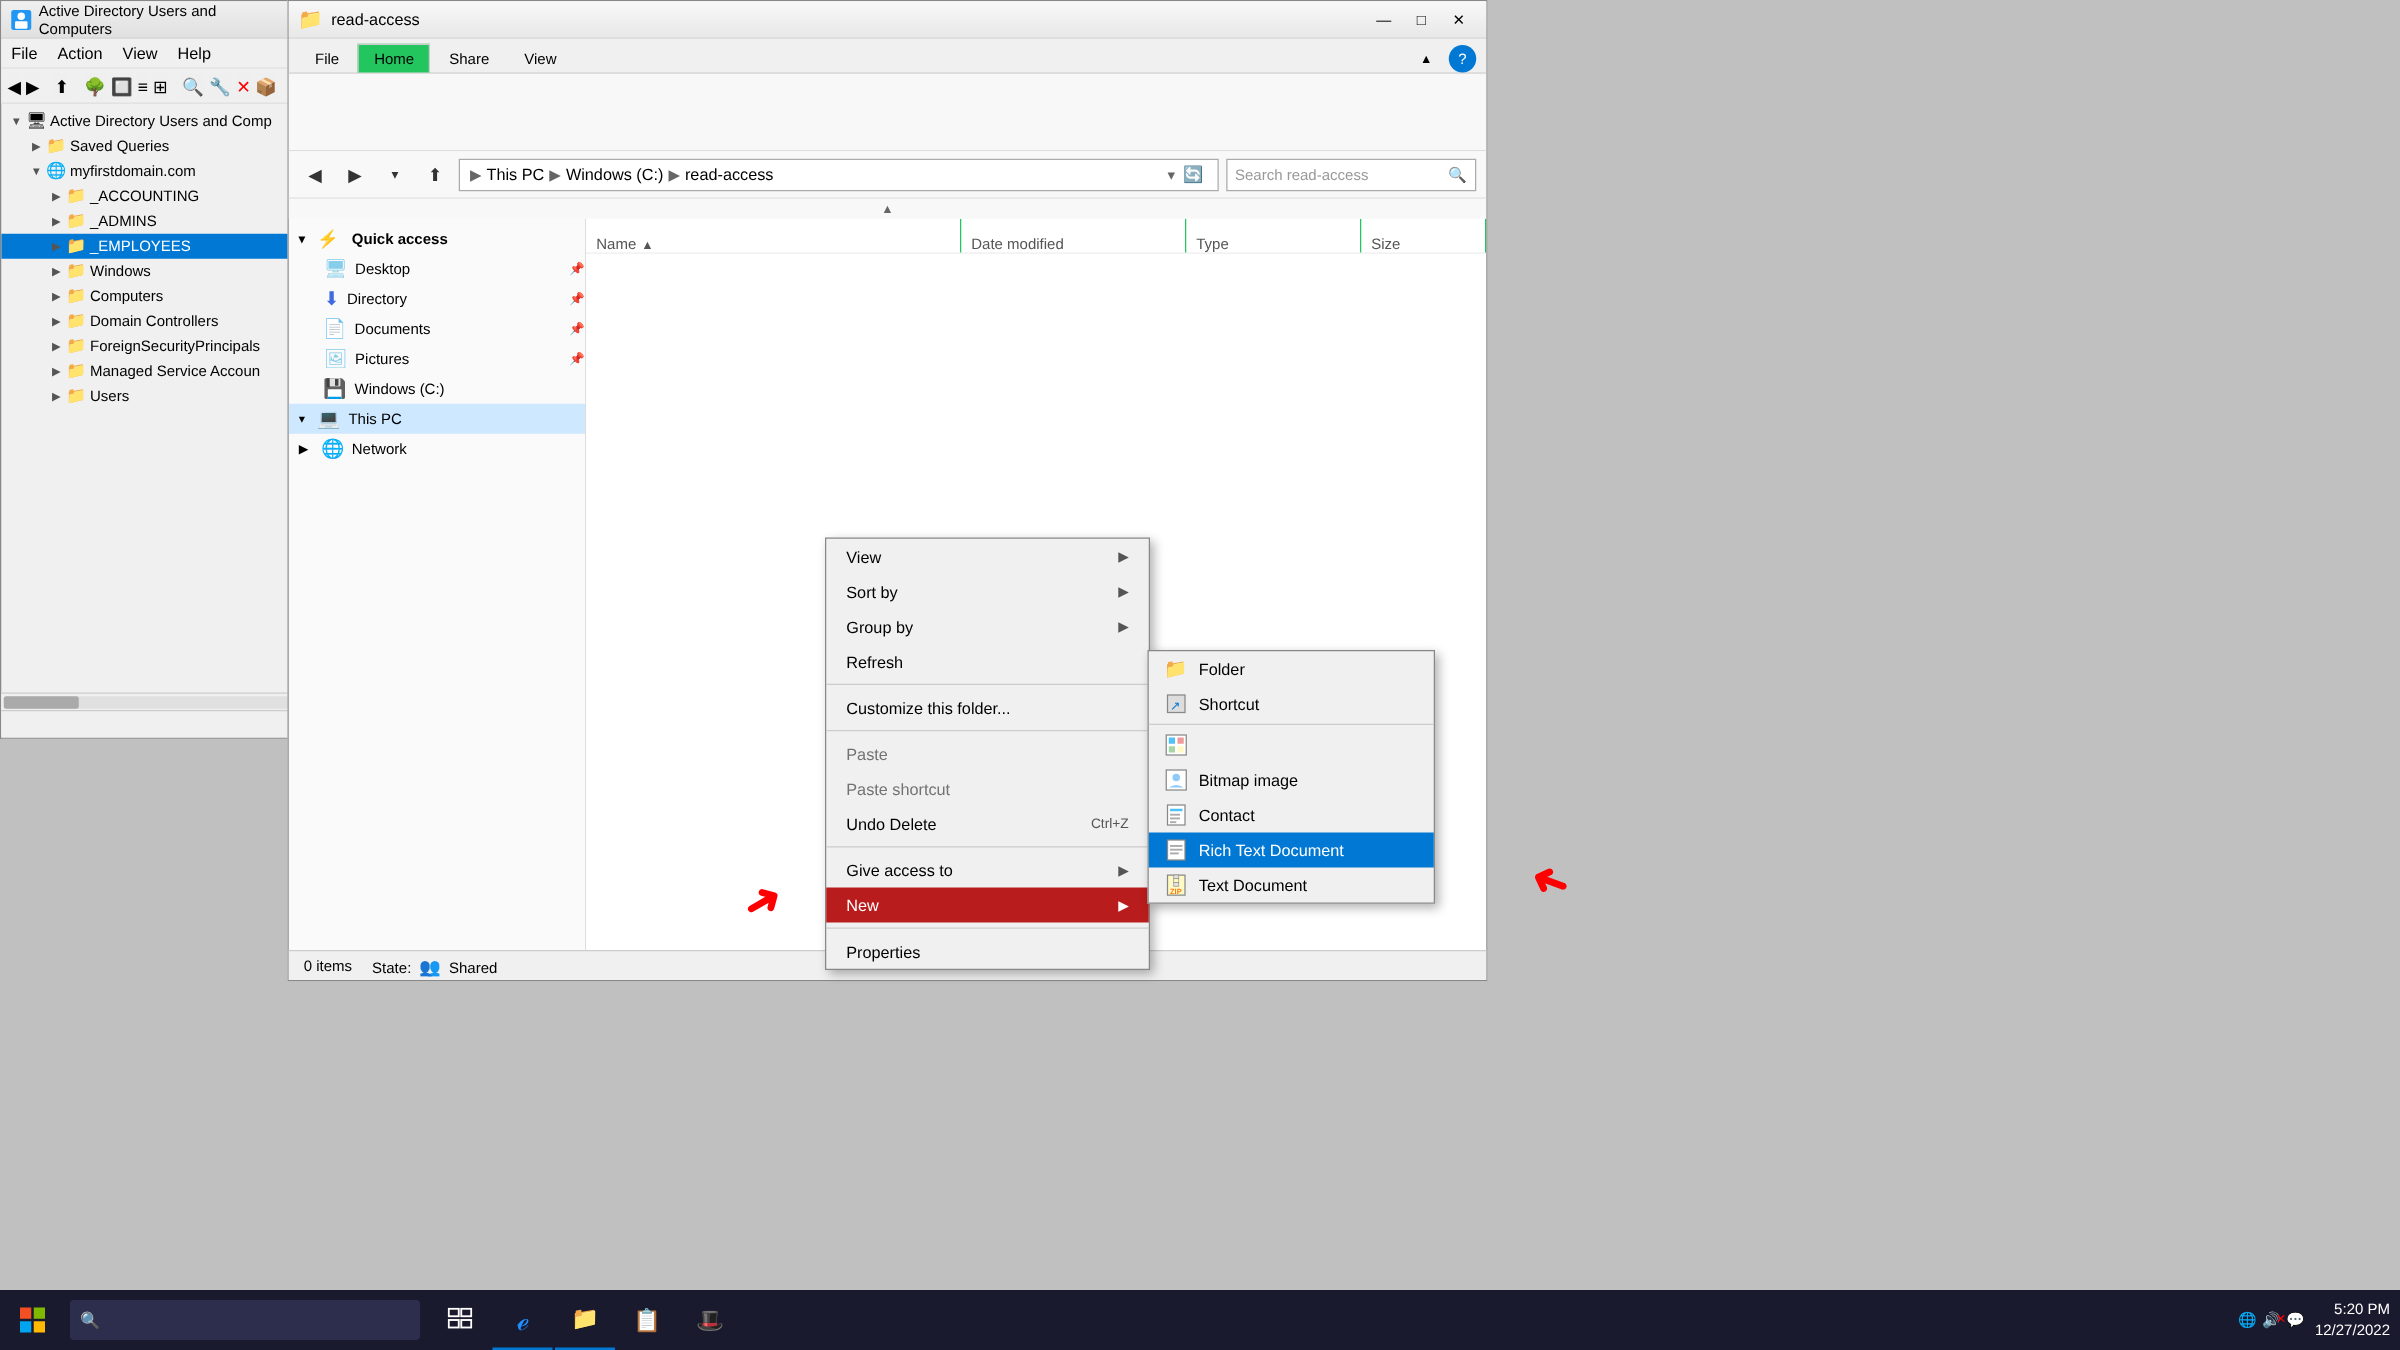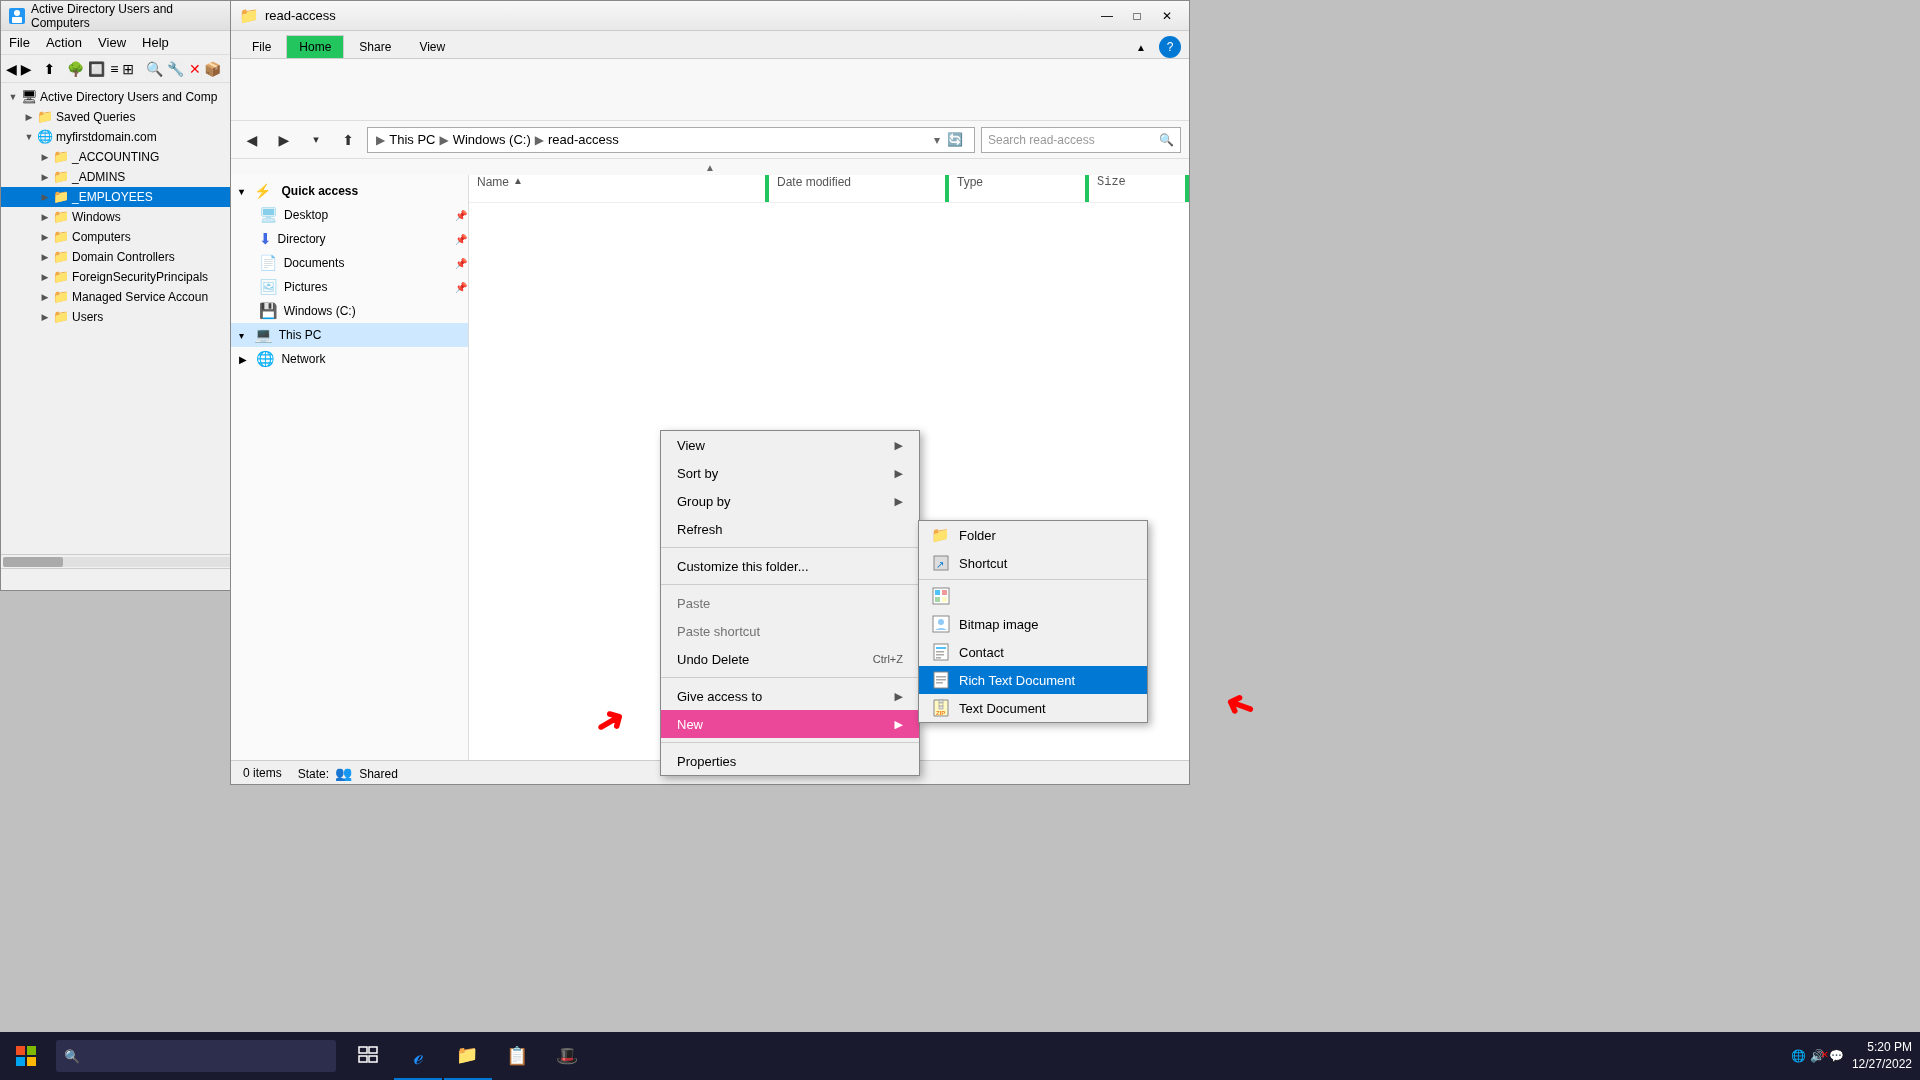--- a/index.html
+++ b/index.html
@@ -344,27 +344,27 @@
       align-items: center;
       border-bottom: 1px solid #eee;
       font-size: 12px;
       color: #555;
     }
     .col-header {
       padding: 0 8px;
       cursor: pointer;
       height: 100%;
       display: flex;
-      align-items: flex-start;
-      border-right: 4px solid #22c55e;
+      align-items: flex-end;
+      border-right: 1px solid #22c55e;
     }
     .col-name { flex: 1; min-width: 300px; }
     .col-date { width: 180px; }
     .col-type { width: 140px; }
-    .col-size { width: 100px; font-family: Liberation Mono, monospace; }
+    .col-size { width: 100px; }
     .empty-folder {
       flex: 1;
       display: flex;
       align-items: center;
       justify-content: center;
       color: #555;
       font-size: 13px;
     }
     .explorer-statusbar {
       height: 24px;
@@ -398,21 +398,21 @@
       justify-content: space-between;
     }
     .ctx-item.disabled { color: #737373; cursor: default; }
     .ctx-separator {
       height: 1px;
       background: #ccc;
       margin: 4px 0;
     }
     .ctx-arrow { color: #555; font-size: 11px; }
     .ctx-shortcut { color: #555; font-size: 11px; }
-    .ctx-item.highlighted { background: #ec4899; color: white; }
+    .ctx-item.highlighted { background: #b91c1c; color: white; }
     .ctx-item.highlighted .ctx-arrow { color: white; }
 
     
     .context-submenu {
       position: absolute;
       left: 918px;
       top: 520px;
       width: 230px;
       background: #f0f0f0;
       border: 1px solid #888;

